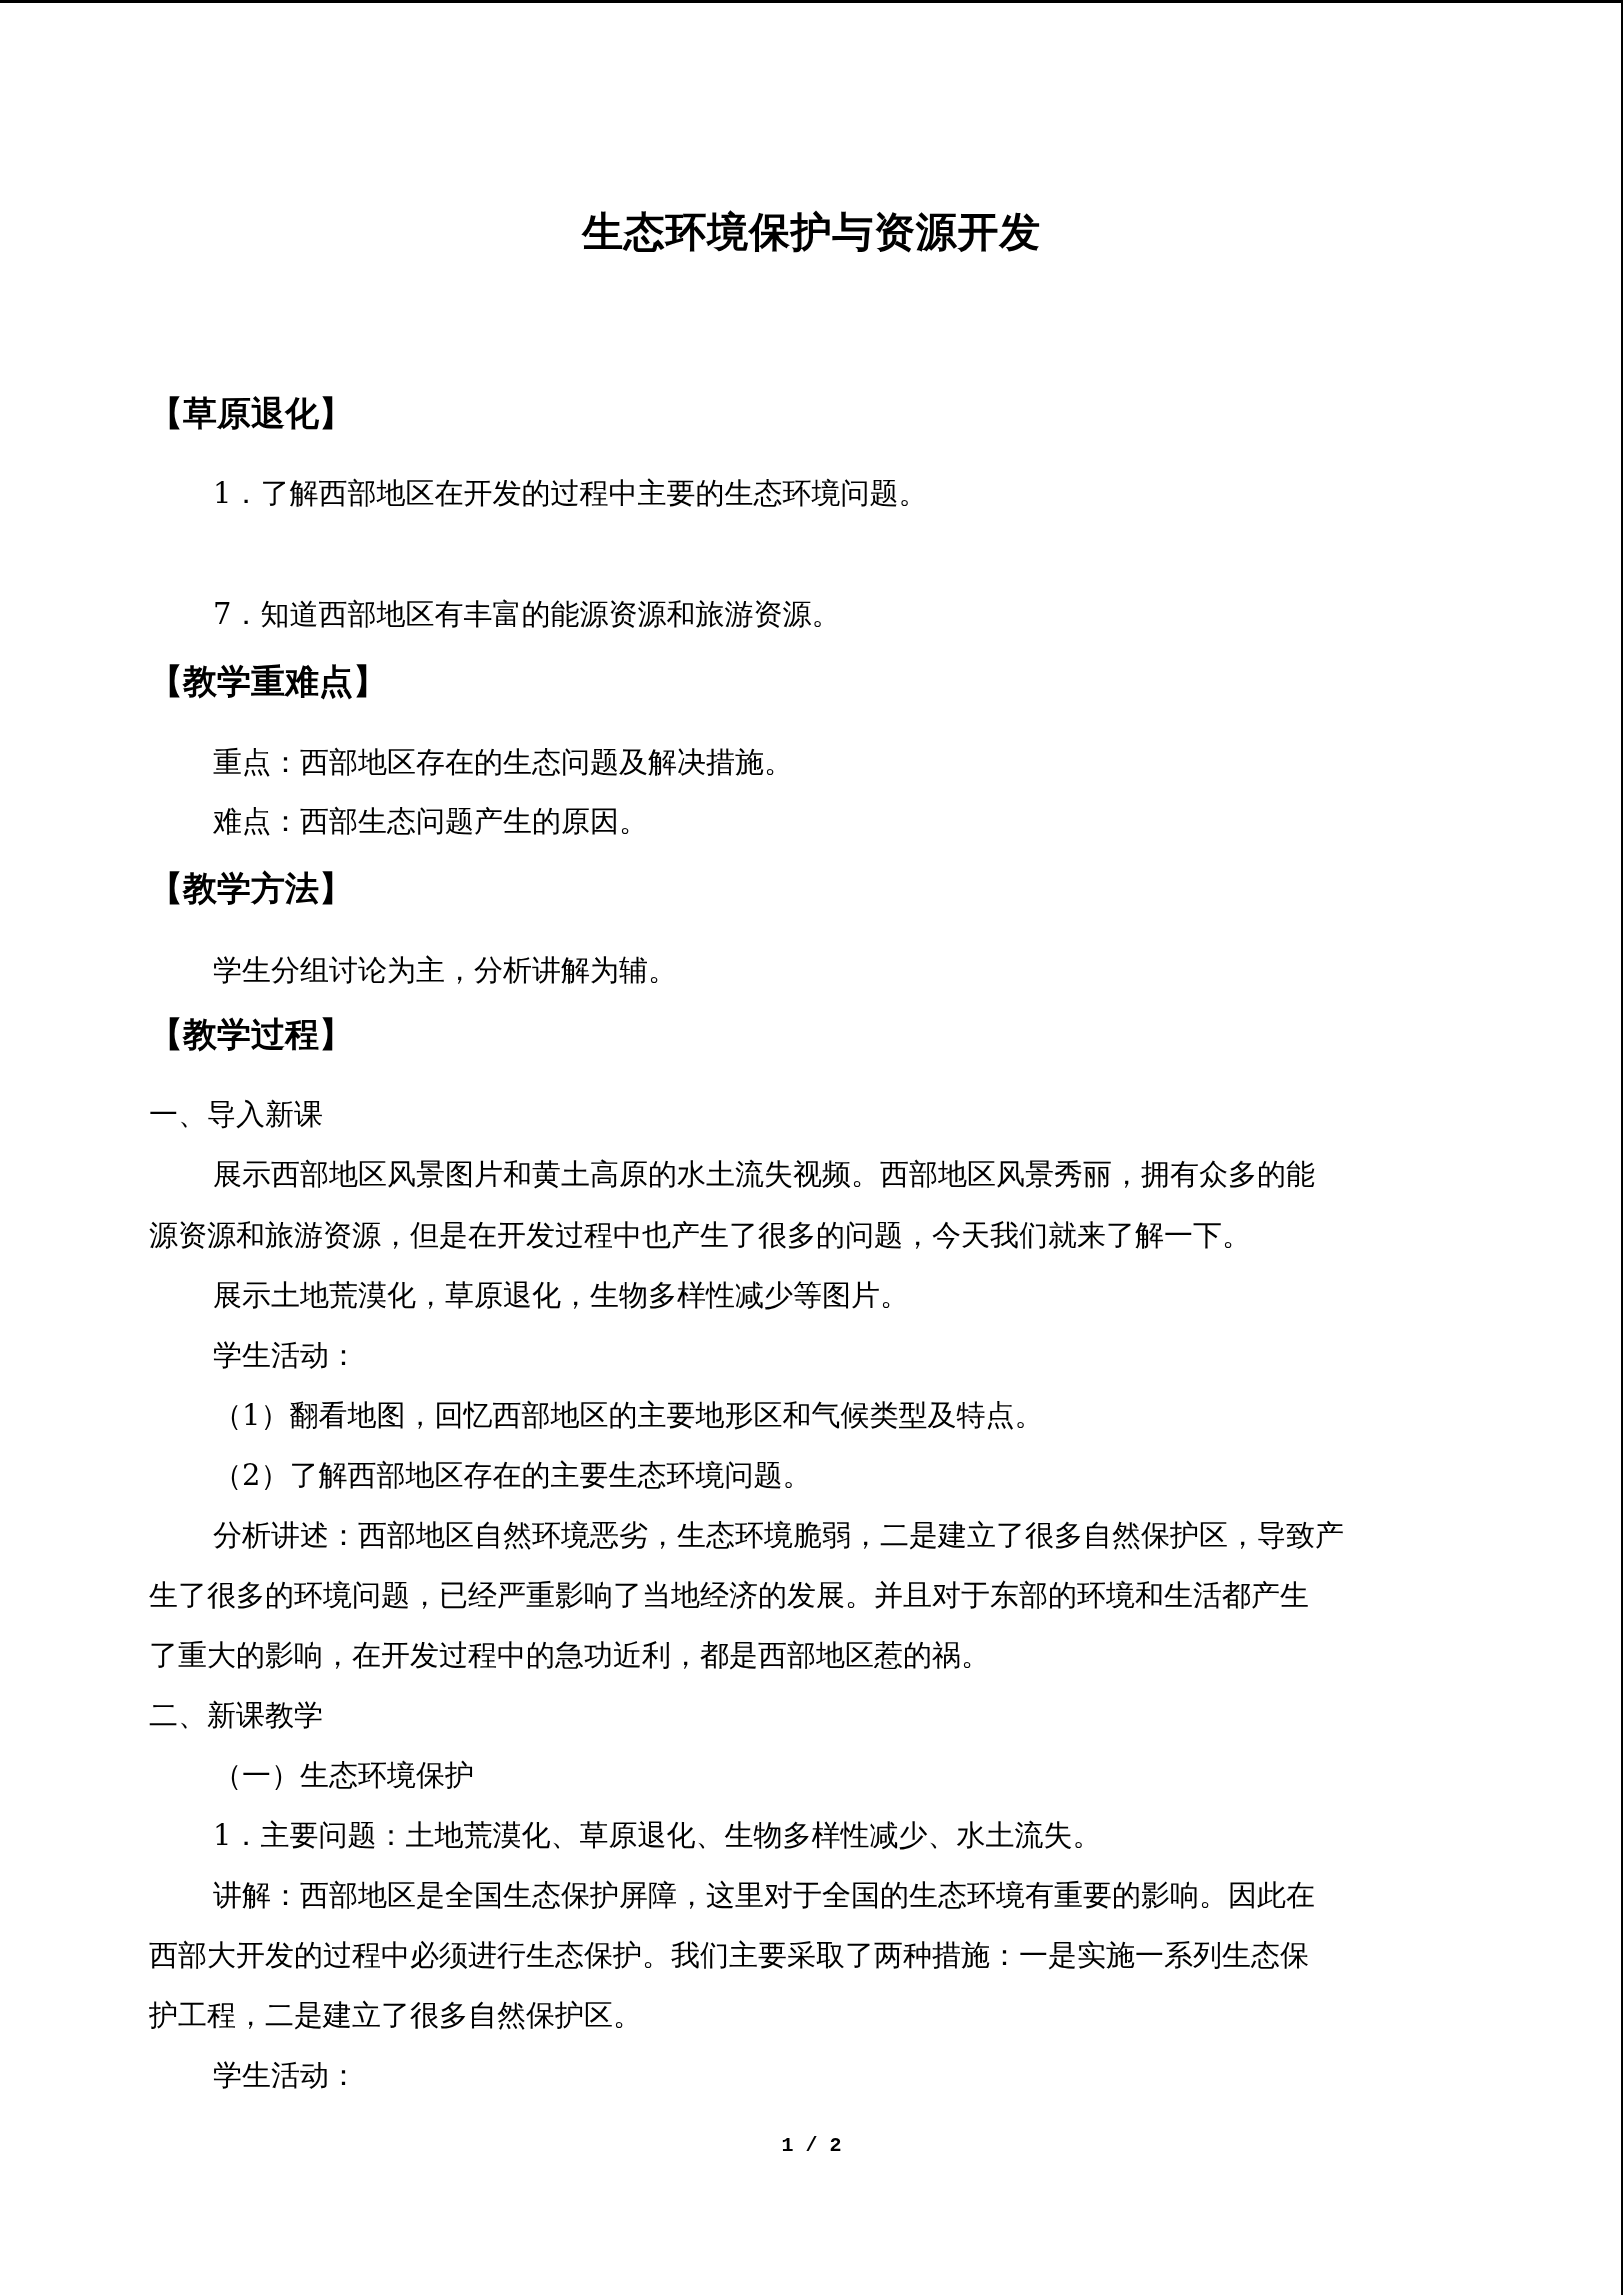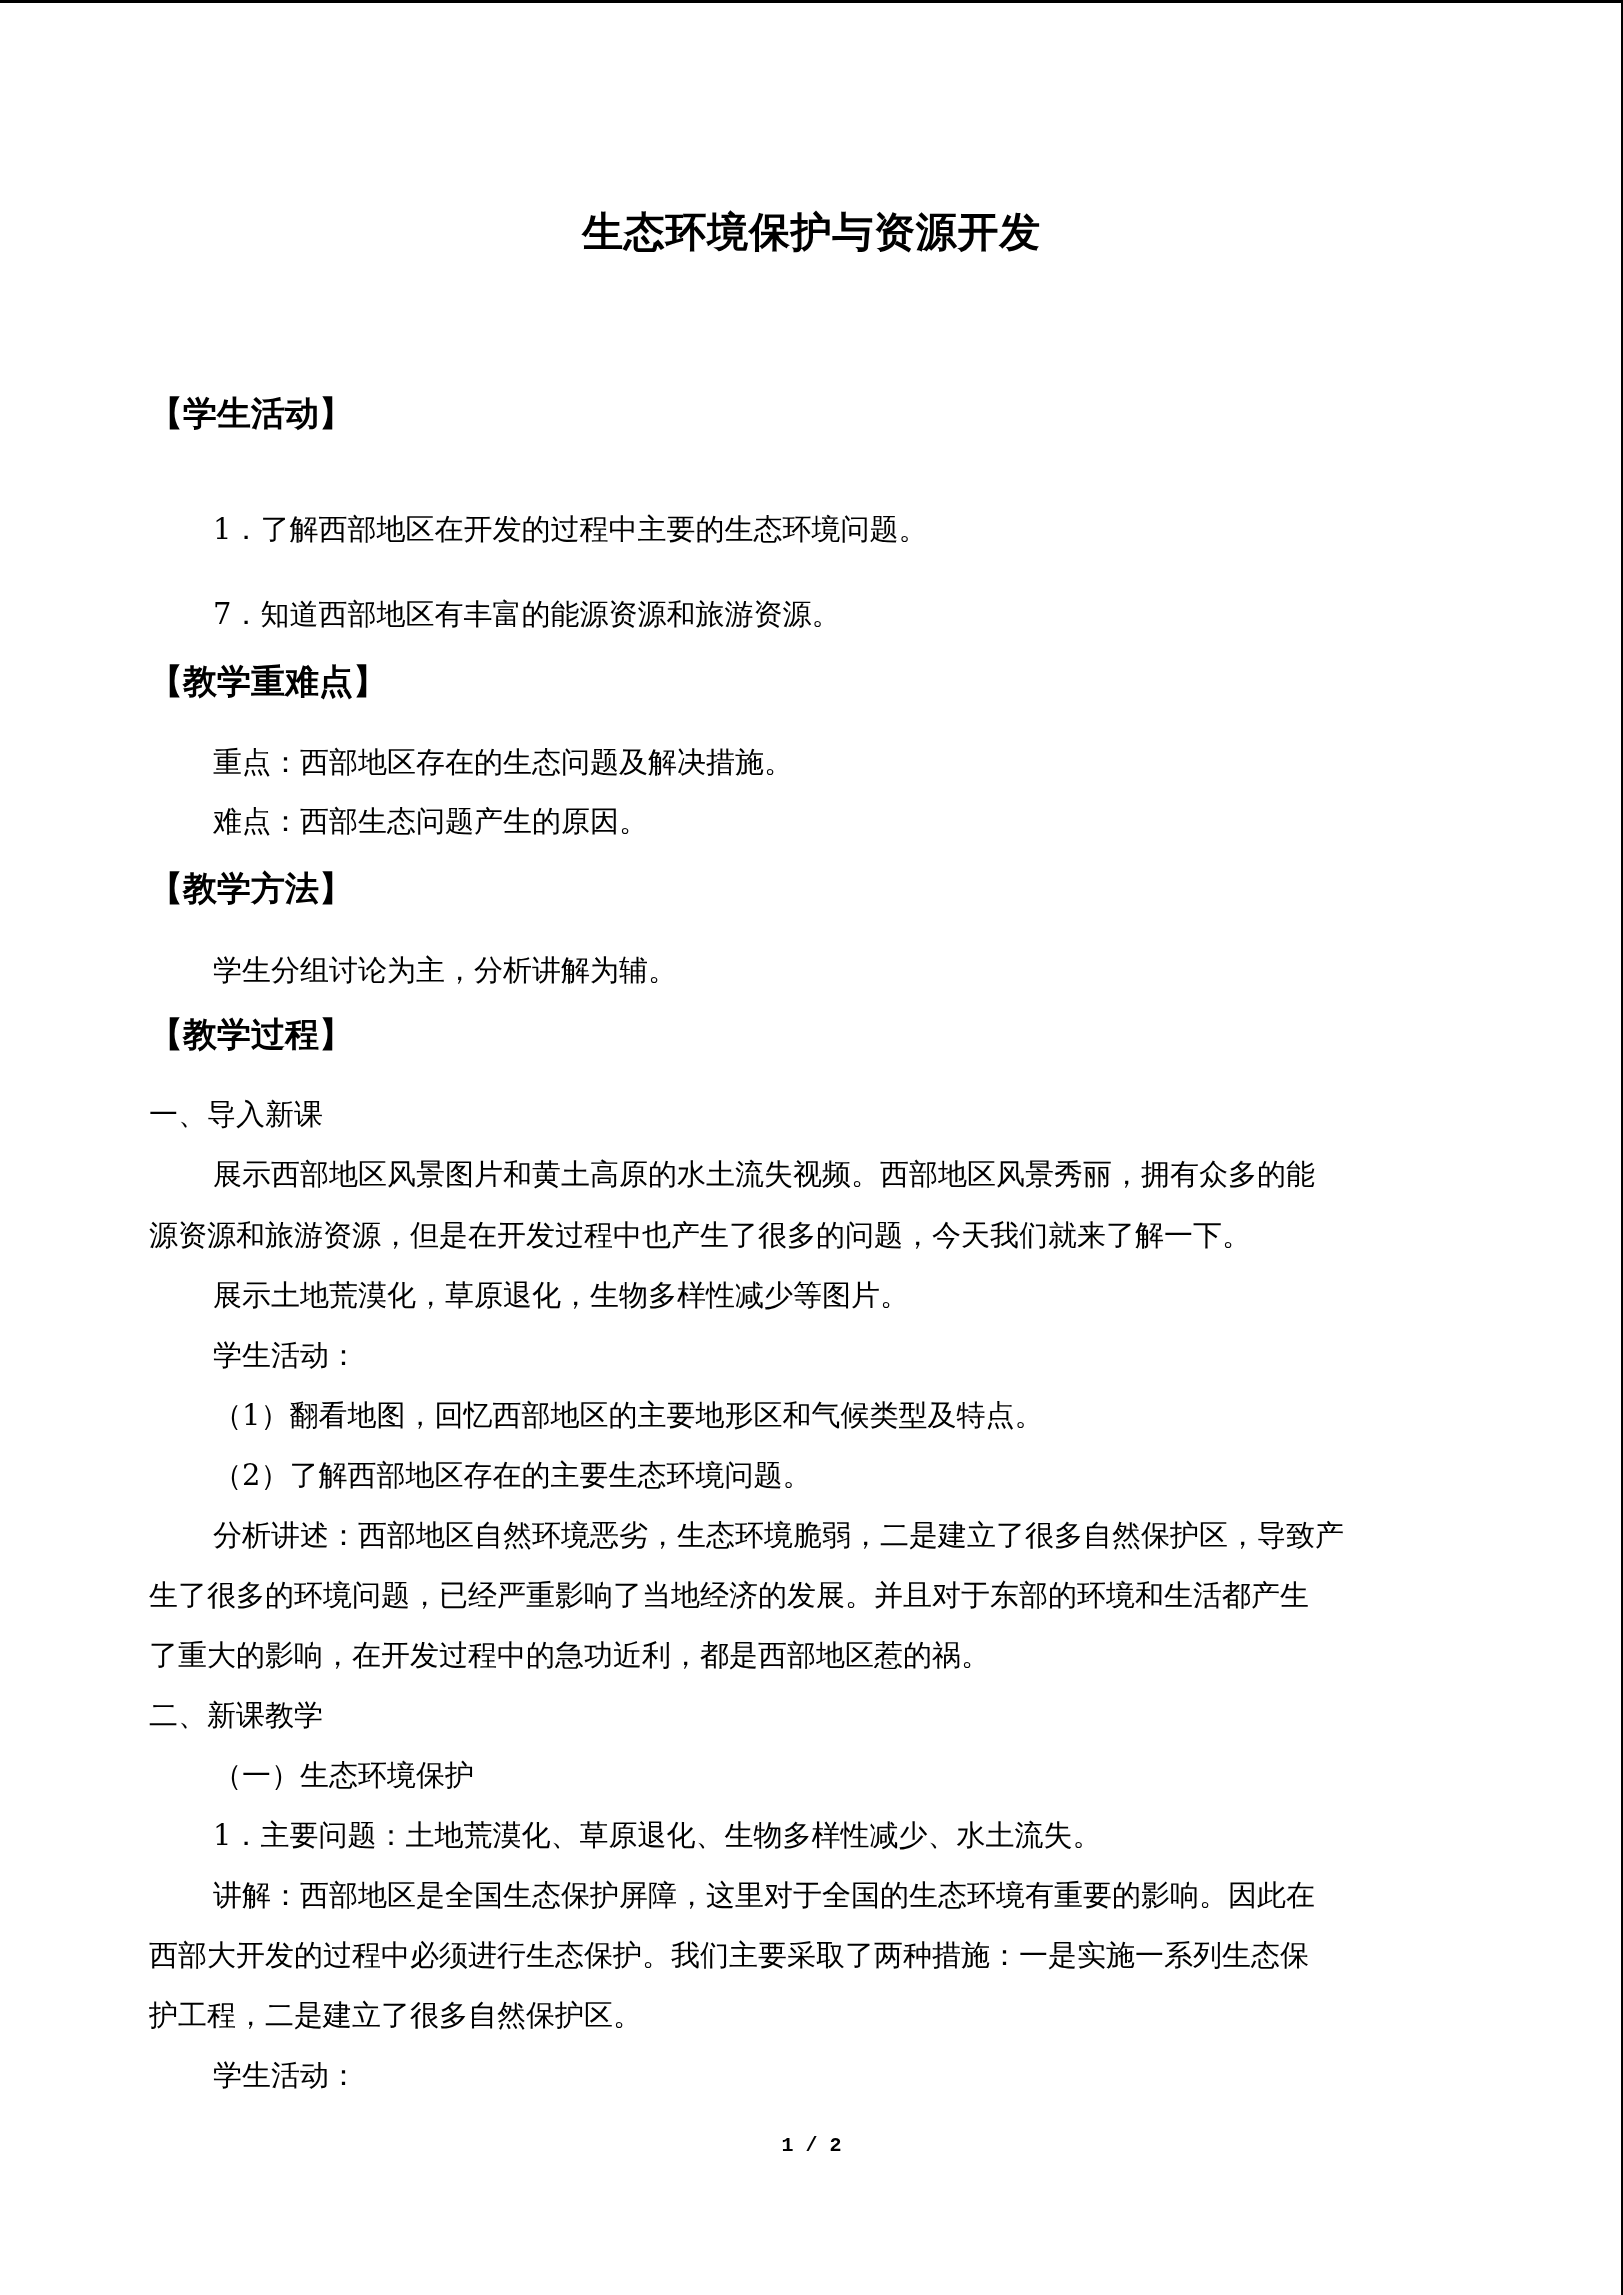--- a/index.html
+++ b/index.html
@@ -80,22 +80,22 @@
 </head>
 <body>
 
 <div class="top-bar"></div>
 <div class="right-edge"></div>
 
 <div class="page">
 
   <div class="doc-title">生态环境保护与资源开发</div>
 
-  <div class="section-heading" style="top:389px;">【学生活动】</div>
-  <div class="line indent2" style="top:473px;margin-top:36px;">1．了解西部地区在开发的过程中主要的生态环境问题。</div>
+  <div class="section-heading" style="top:389px;">【草原退化】</div>
+  <div class="line indent2" style="top:473px;">1．了解西部地区在开发的过程中主要的生态环境问题。</div>
   <div class="line indent2" style="top:594px;">7．知道西部地区有丰富的能源资源和旅游资源。</div>
 
   <div class="section-heading" style="top:657px;">【教学重难点】</div>
   <div class="line indent2" style="top:742px;">重点：西部地区存在的生态问题及解决措施。</div>
   <div class="line indent2" style="top:801px;">难点：西部生态问题产生的原因。</div>
 
   <div class="section-heading" style="top:864px;">【教学方法】</div>
   <div class="line indent2" style="top:950px;">学生分组讨论为主，分析讲解为辅。</div>
 
   <div class="section-heading" style="top:1010px;">【教学过程】</div>

